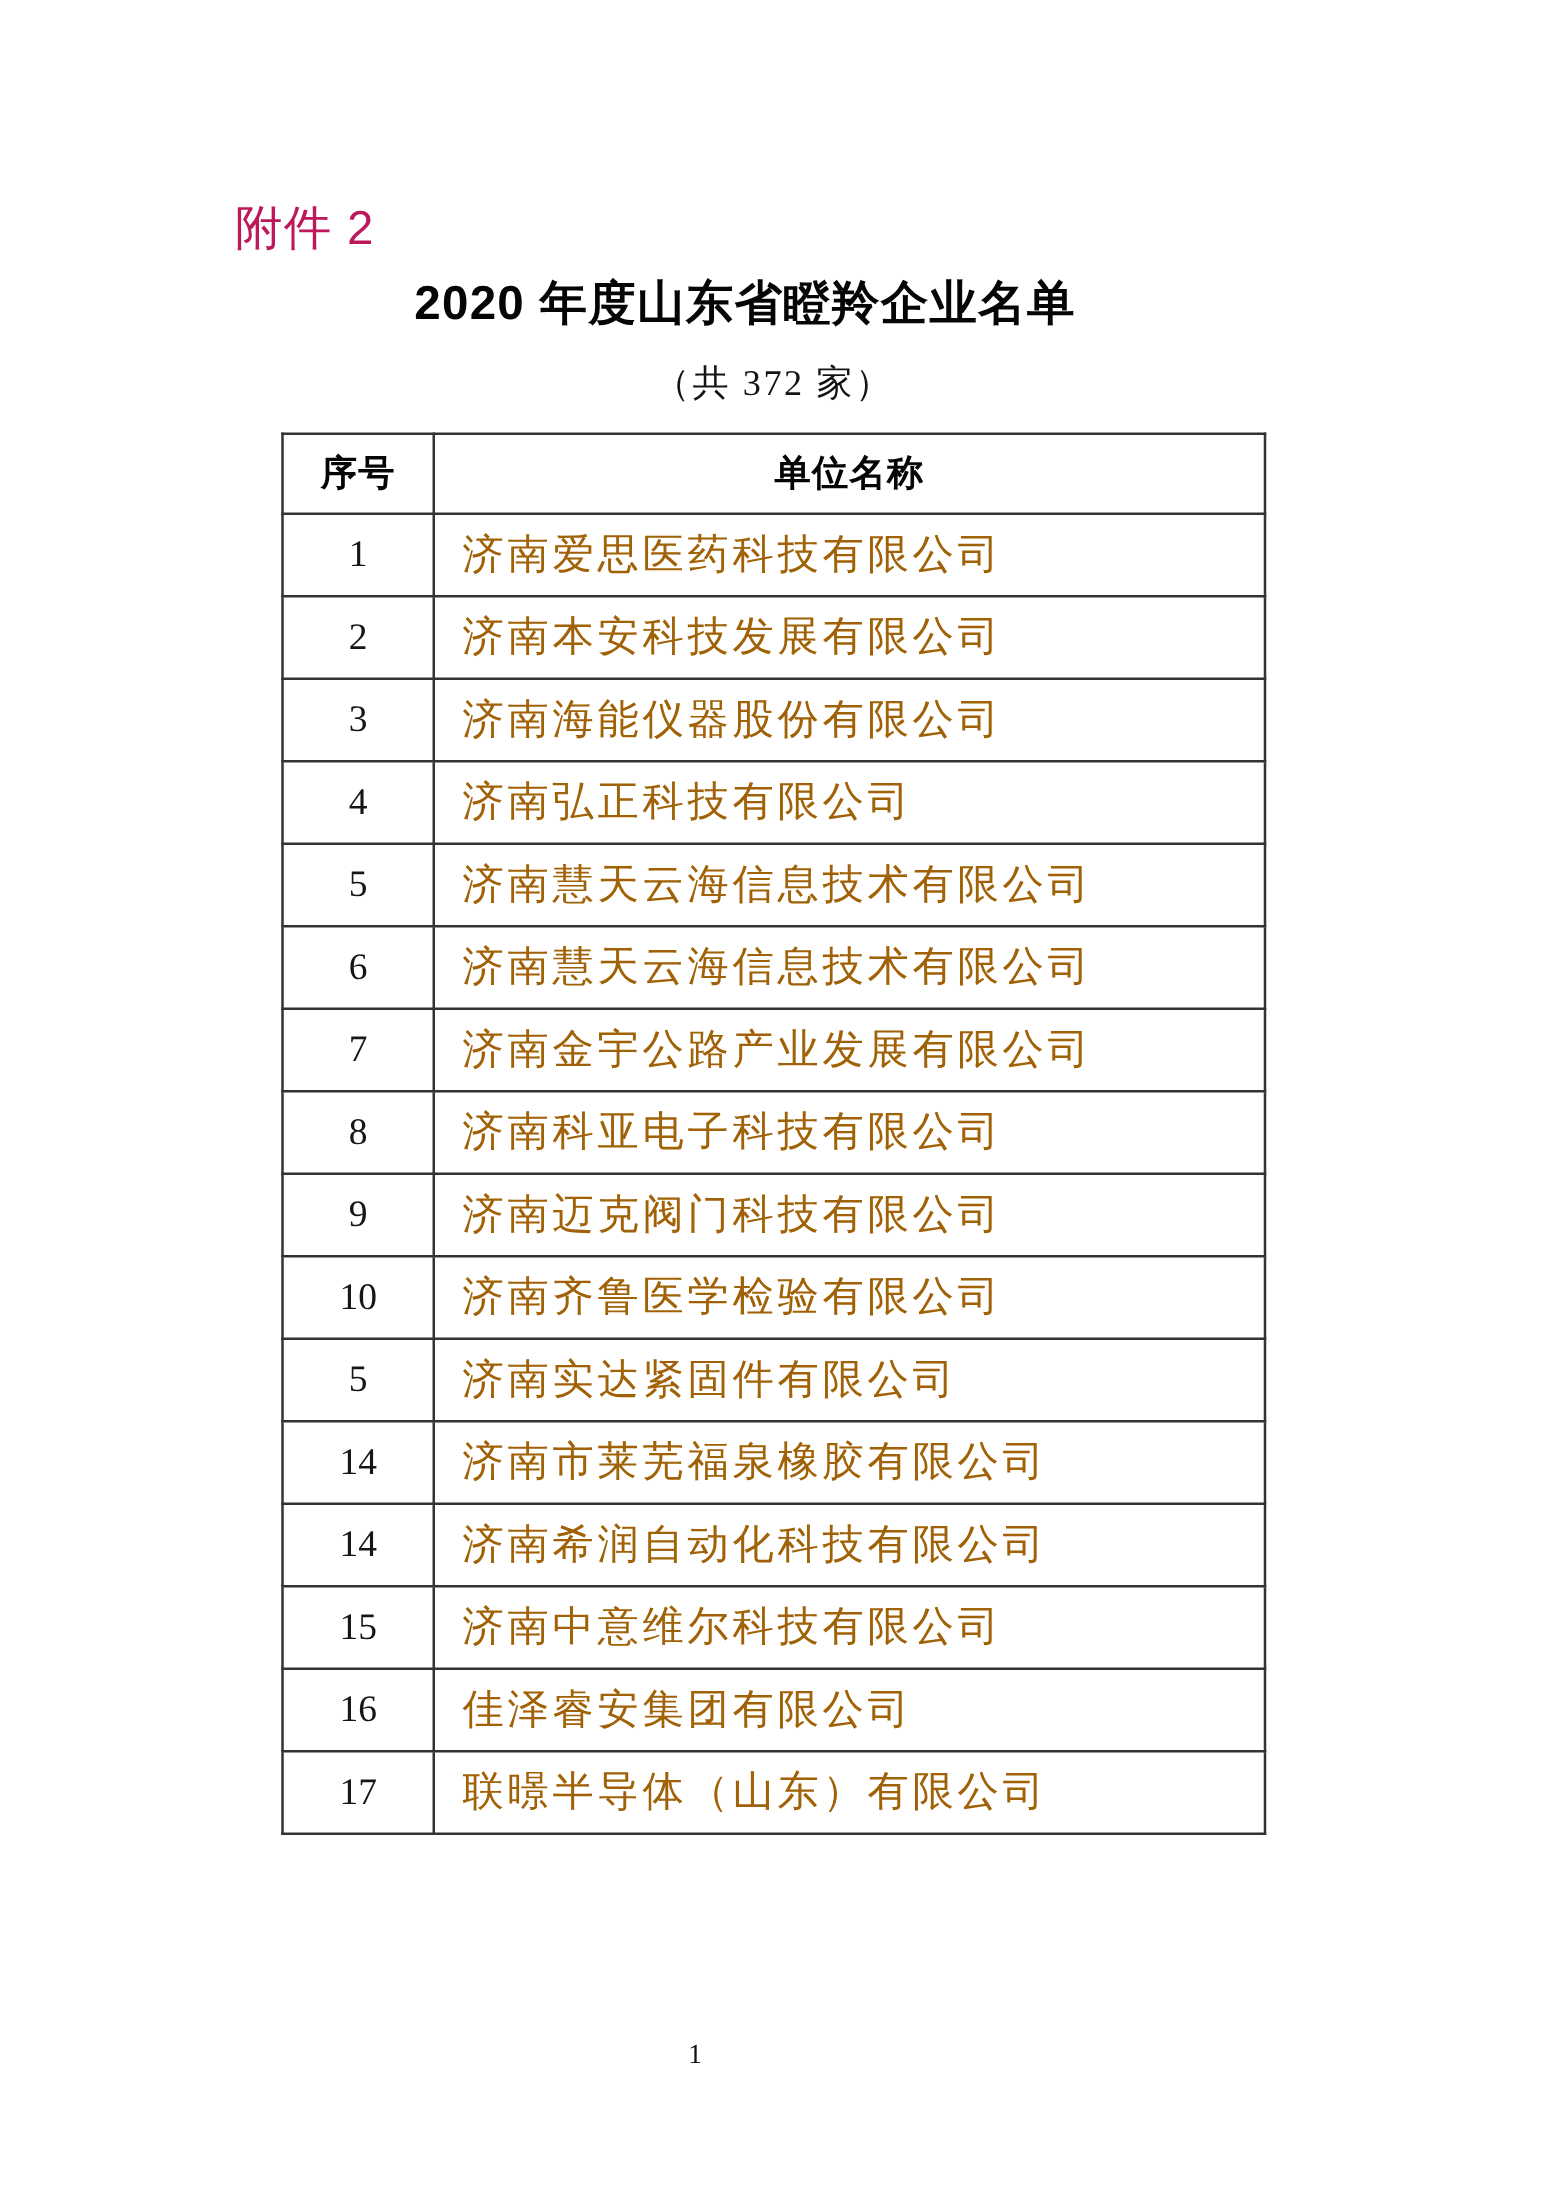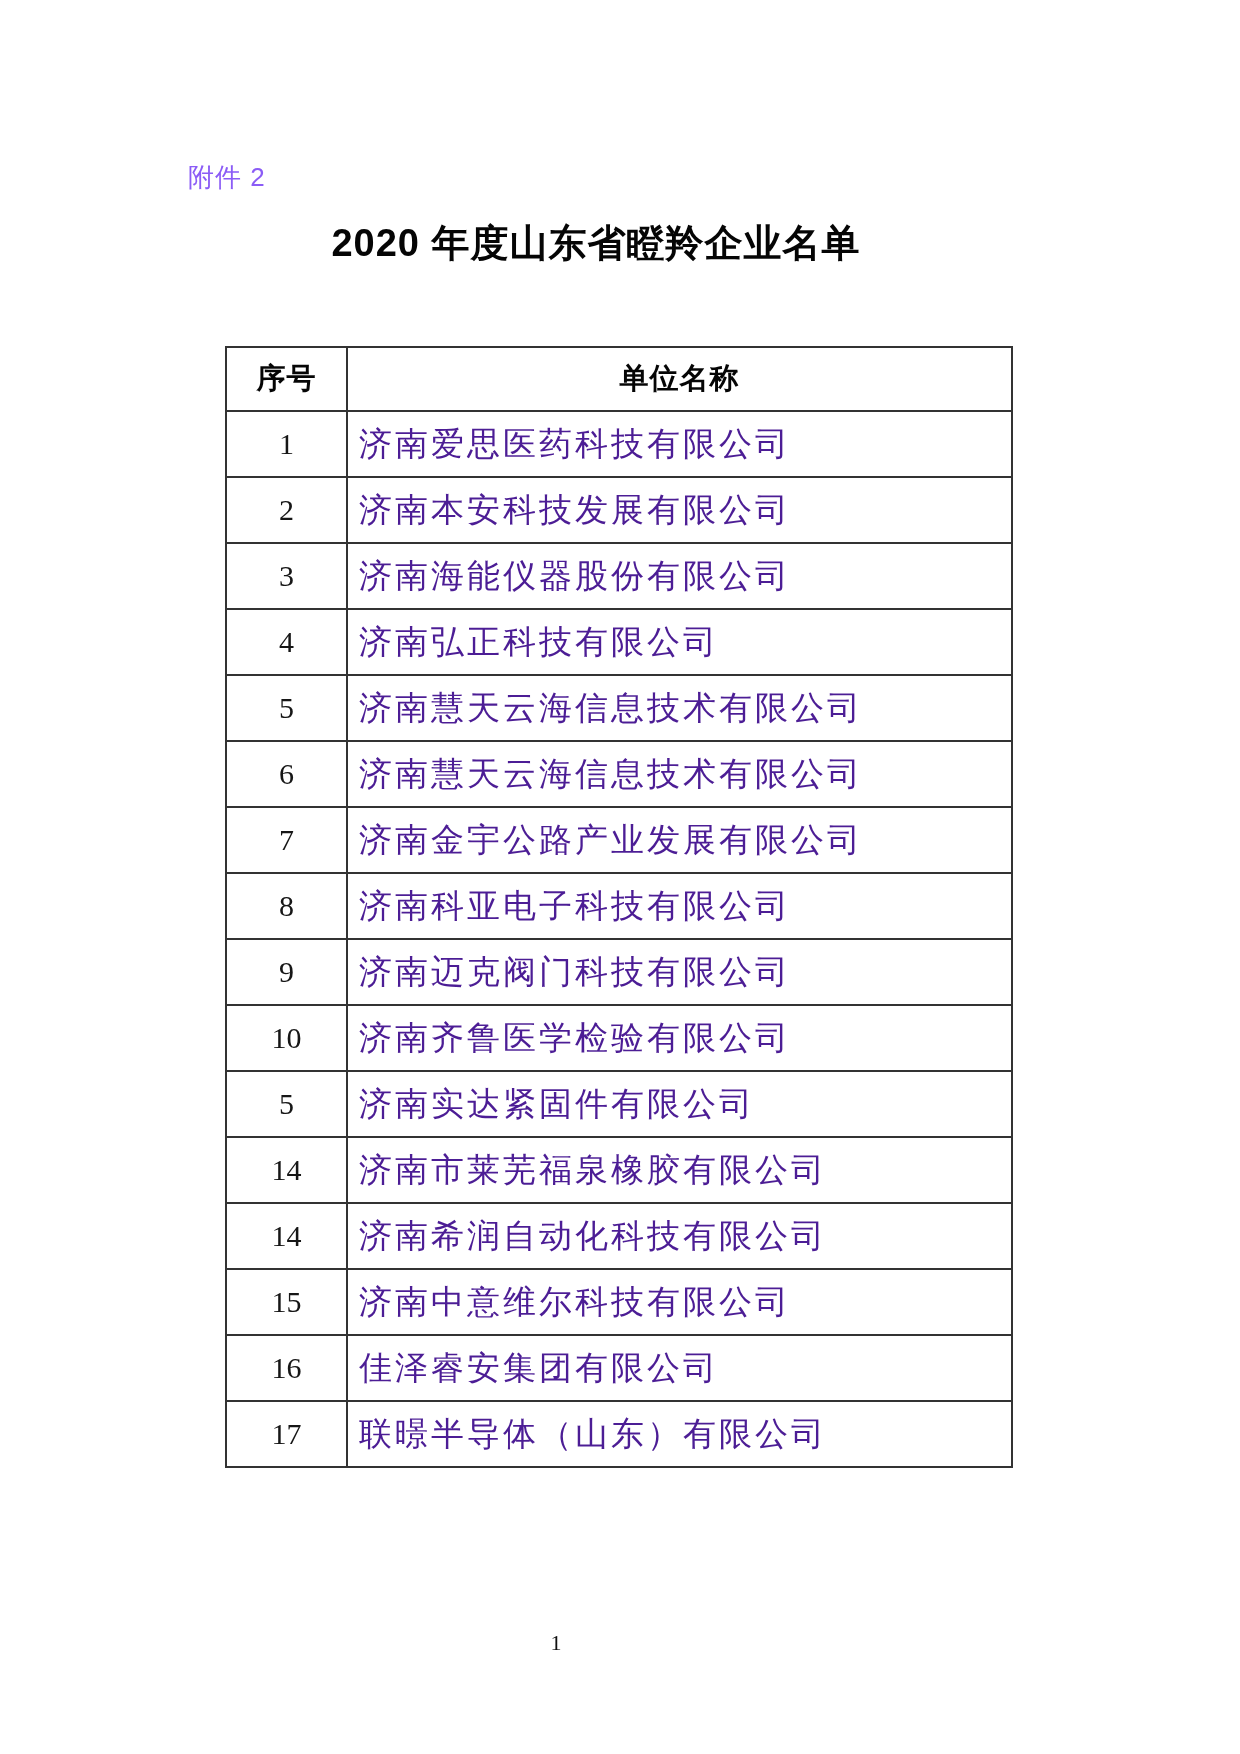--- a/index.html
+++ b/index.html
@@ -16,24 +16,24 @@
   .page {
     position: absolute;
     inset: 0;
     background: #ffffff;
   }
   .attachment-label {
     position: absolute;
     left: 188px;
     top: 164px;
     font-family: "Liberation Sans", "DejaVu Sans", sans-serif;
-    font-size: 26px;
+    font-size: 38px;
     line-height: 1;
     letter-spacing: 1px;
-    color: #8b5cf6;
+    color: #be185d;
     white-space: pre;
   }
   .doc-title {
     position: absolute;
     left: 0;
     top: 224px;
     width: 1192px;
     margin: 0;
     text-align: center;
     font-family: "Liberation Sans", "DejaVu Sans", sans-serif;
@@ -86,25 +86,25 @@
     height: 66px;
   }
   td.col-no {
     text-align: center;
     font-family: "Liberation Serif", "DejaVu Serif", serif;
     font-size: 30px;
     color: #161616;
   }
   td.col-name {
     text-align: left;
-    padding: 0 6px 0 11px;
+    padding: 0 6px 0 22px;
     font-size: 33px;
     line-height: 1;
     letter-spacing: 3px;
-    color: #4c1d95;
+    color: #a16207;
     white-space: nowrap;
   }
   .page-number {
     position: absolute;
     left: 0;
     top: 1632px;
     width: 1112px;
     text-align: center;
     font-size: 22px;
     line-height: 1;
@@ -113,20 +113,21 @@
 </style>
 </head>
 <body>
 
 <div class="page">
 
   <div class="attachment-label">附件 2</div>
 
   <h1 class="doc-title">2020 年度山东省瞪羚企业名单</h1>
 
+  <div class="doc-subtitle">（共 372 家）</div>
 
   <table class="company-table">
     <colgroup>
       <col class="c-no">
       <col class="c-name">
     </colgroup>
     <thead>
       <tr>
         <th>序号</th>
         <th>单位名称</th>

